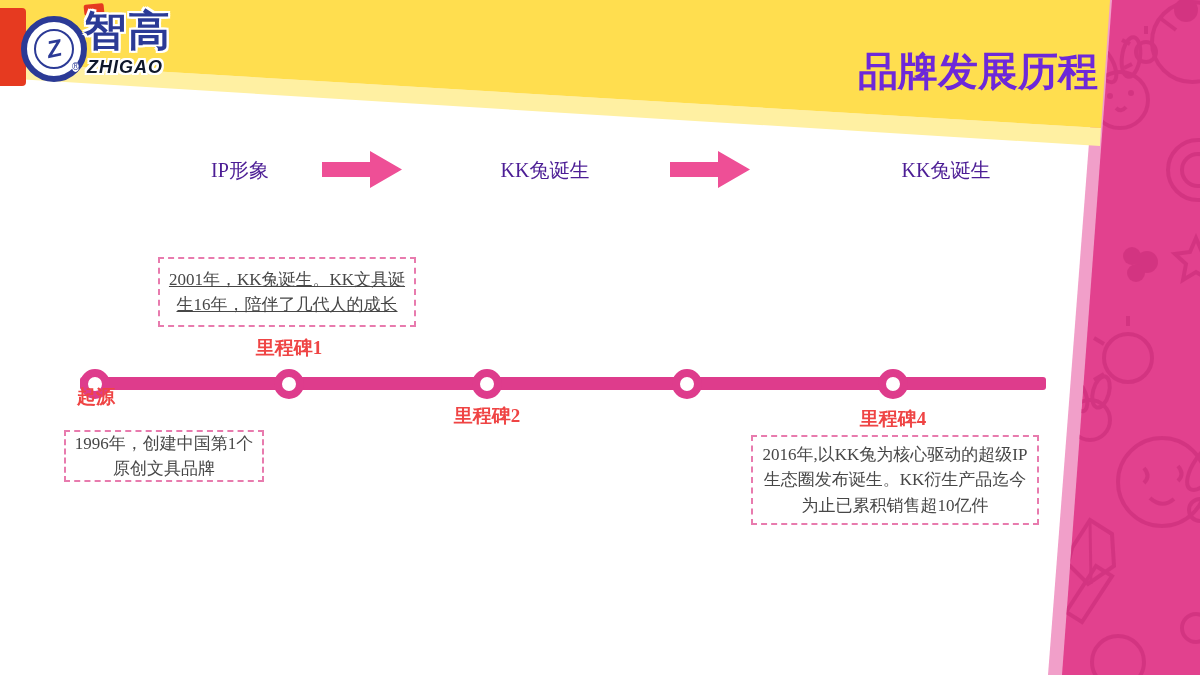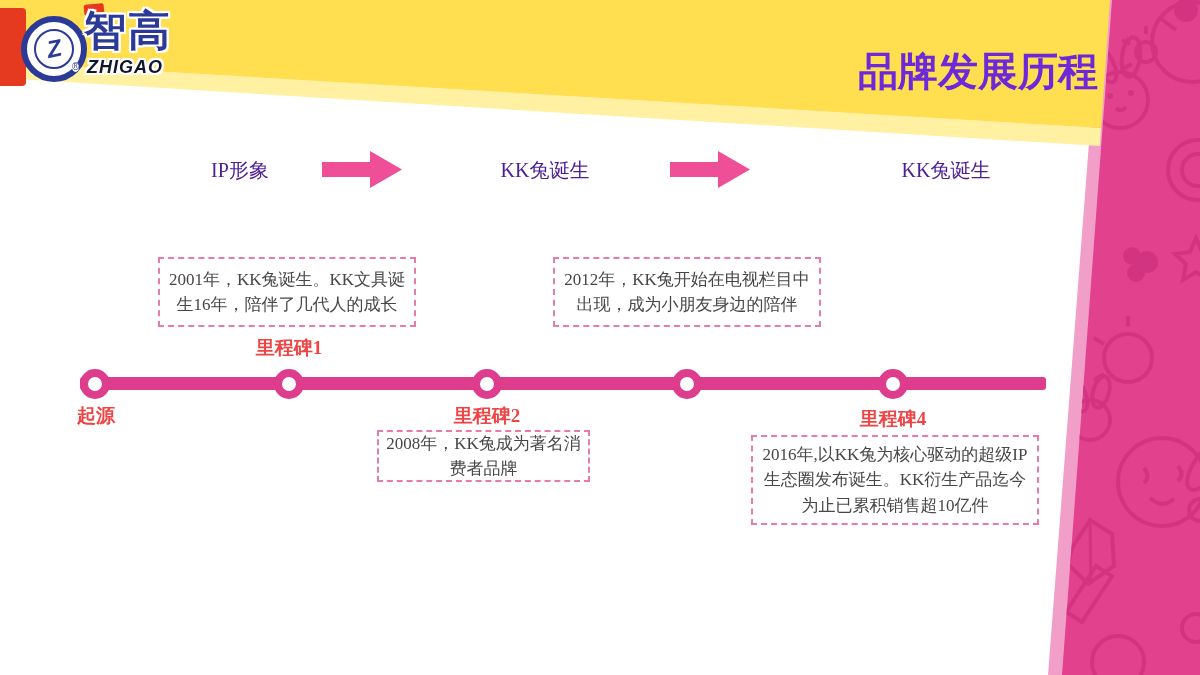--- a/index.html
+++ b/index.html
@@ -41,28 +41,28 @@
   
   .tl-bar{position:absolute;left:80px;top:377px;width:966px;height:13px;background:#DE3C8C;border-radius:3px;}
   .tl-node{position:absolute;top:369px;width:30px;height:30px;box-sizing:border-box;
     border:8px solid #DE3C8C;border-radius:50%;background:#ffffff;}
   .tl-label{position:absolute;width:150px;text-align:center;font-size:19px;font-weight:bold;color:#ef4444;
     font-family:"Liberation Serif","DejaVu Serif",serif;}
   .desc-box{position:absolute;box-sizing:border-box;border:2px dashed #E87BAE;
     color:#474747;font-size:17px;line-height:1.5;text-align:center;
     display:flex;align-items:center;justify-content:center;
     font-family:"Liberation Serif","DejaVu Serif",serif;}
-  .box-m1{left:158px;top:257px;width:258px;height:70px;padding:6px 8px;}
+  .box-m1{left:158px;top:257px;width:258px;height:70px;padding:6px 8px;text-decoration:underline;}
   .box-m3{left:553px;top:257px;width:268px;height:70px;padding:6px 8px;}
   .box-origin{left:64px;top:430px;width:200px;height:52px;padding:3px 2px;}
   .box-m2{left:377px;top:430px;width:213px;height:52px;padding:3px 6px;}
   .box-m4{left:751px;top:435px;width:288px;height:90px;padding:4px 8px;}
   .lab-m1{left:214px;top:335px;}
   .lab-m3{left:612px;top:335px;}
-  .lab-origin{left:21px;top:403px;}
+  .lab-origin{left:21px;top:384px;}
   .lab-m2{left:412px;top:403px;}
   .lab-m4{left:818px;top:406px;}
 </style>
 </head>
 <body>
 
 <div class="slide">
 
   <svg class="bg-svg" viewBox="0 0 1200 675">
     <defs>
@@ -159,26 +159,23 @@
   <div class="tl-node" style="left:274px"></div>
   <div class="tl-node" style="left:472px"></div>
   <div class="tl-node" style="left:672px"></div>
   <div class="tl-node" style="left:878px"></div>
 
   <div class="tl-label lab-origin">起源</div>
   <div class="tl-label lab-m1">里程碑1</div>
   <div class="tl-label lab-m2">里程碑2</div>
   <div class="tl-label lab-m4">里程碑4</div>
 
+  <div class="desc-box box-origin">
+      <span>1996年，创建中国第1个原创文具品牌</span>
+    </div>
   <div class="desc-box box-m1">
       <span>2001年，KK兔诞生。KK文具诞生16年，陪伴了几代人的成长</span>
-    </div>
-  <div class="desc-box box-m2">
-      <span>2008年，KK兔成为著名消费者品牌</span>
-    </div>
-  <div class="desc-box box-m3">
-      <span>2012年，KK兔开始在电视栏目中出现，成为小朋友身边的陪伴</span>
     </div>
   <div class="desc-box box-m4">
       <span>2016年,以KK兔为核心驱动的超级IP生态圈发布诞生。KK衍生产品迄今为止已累积销售超10亿件</span>
     </div>
 
 </div>
 
 </body></html>

